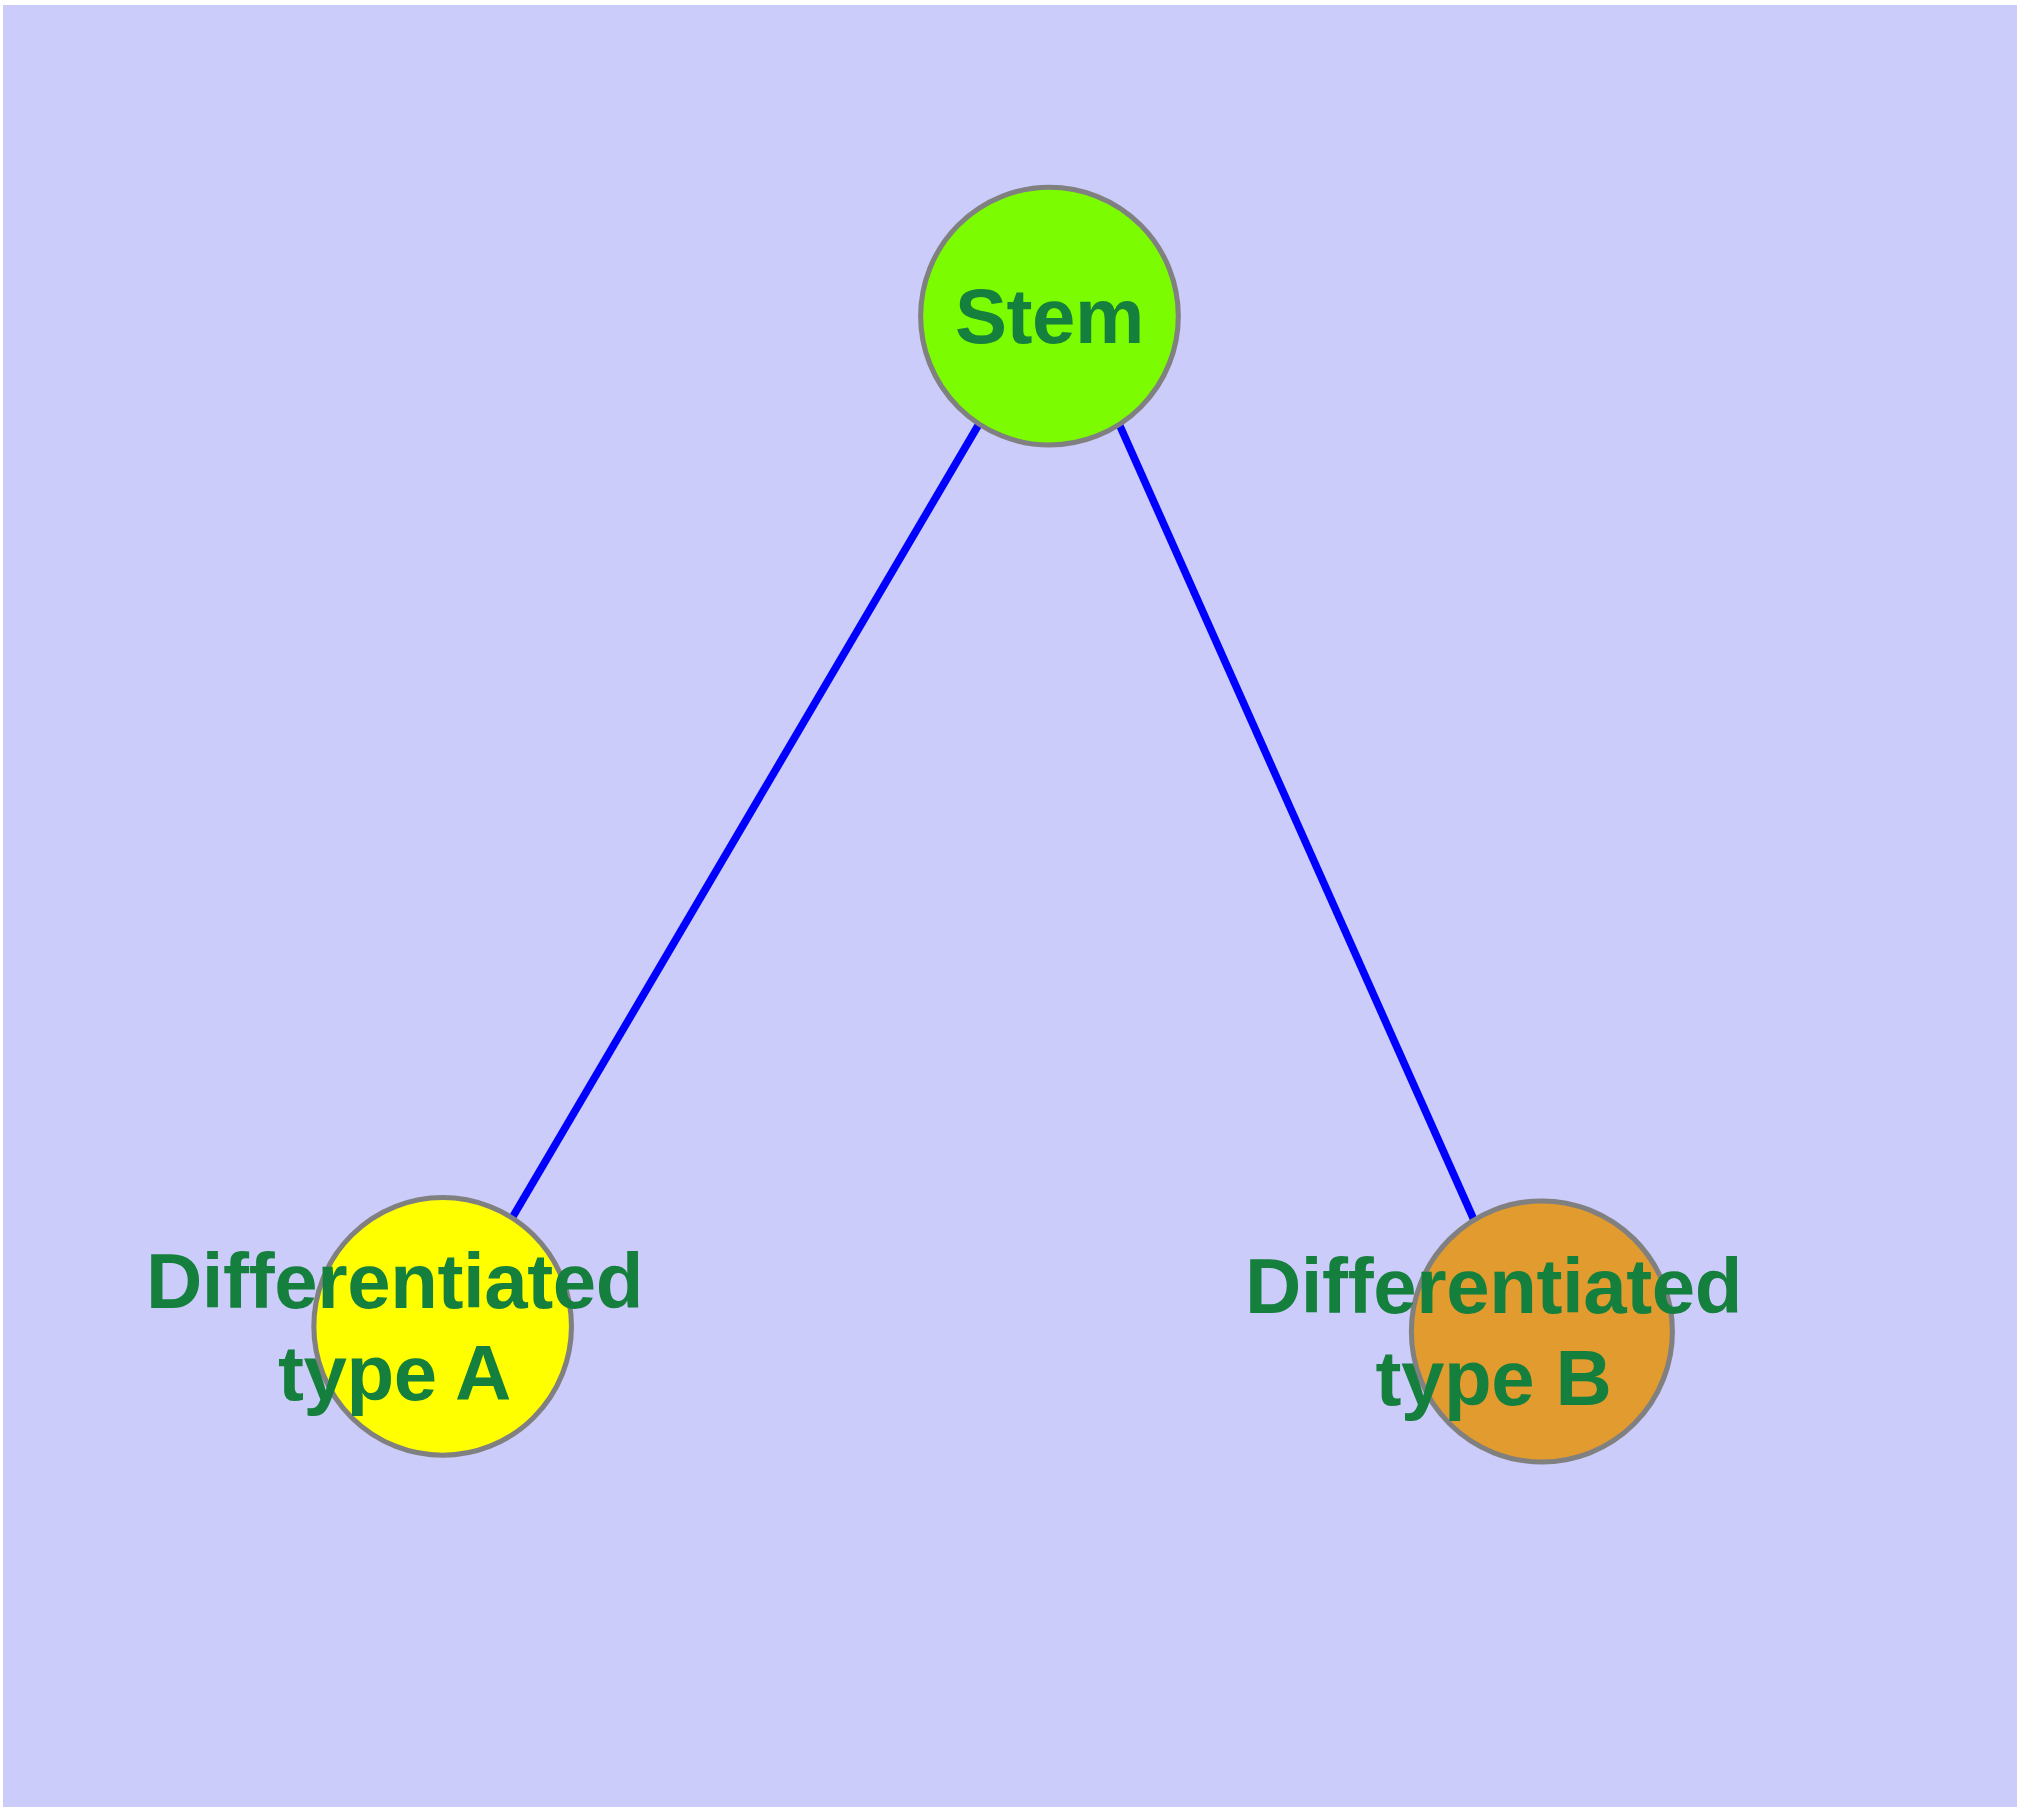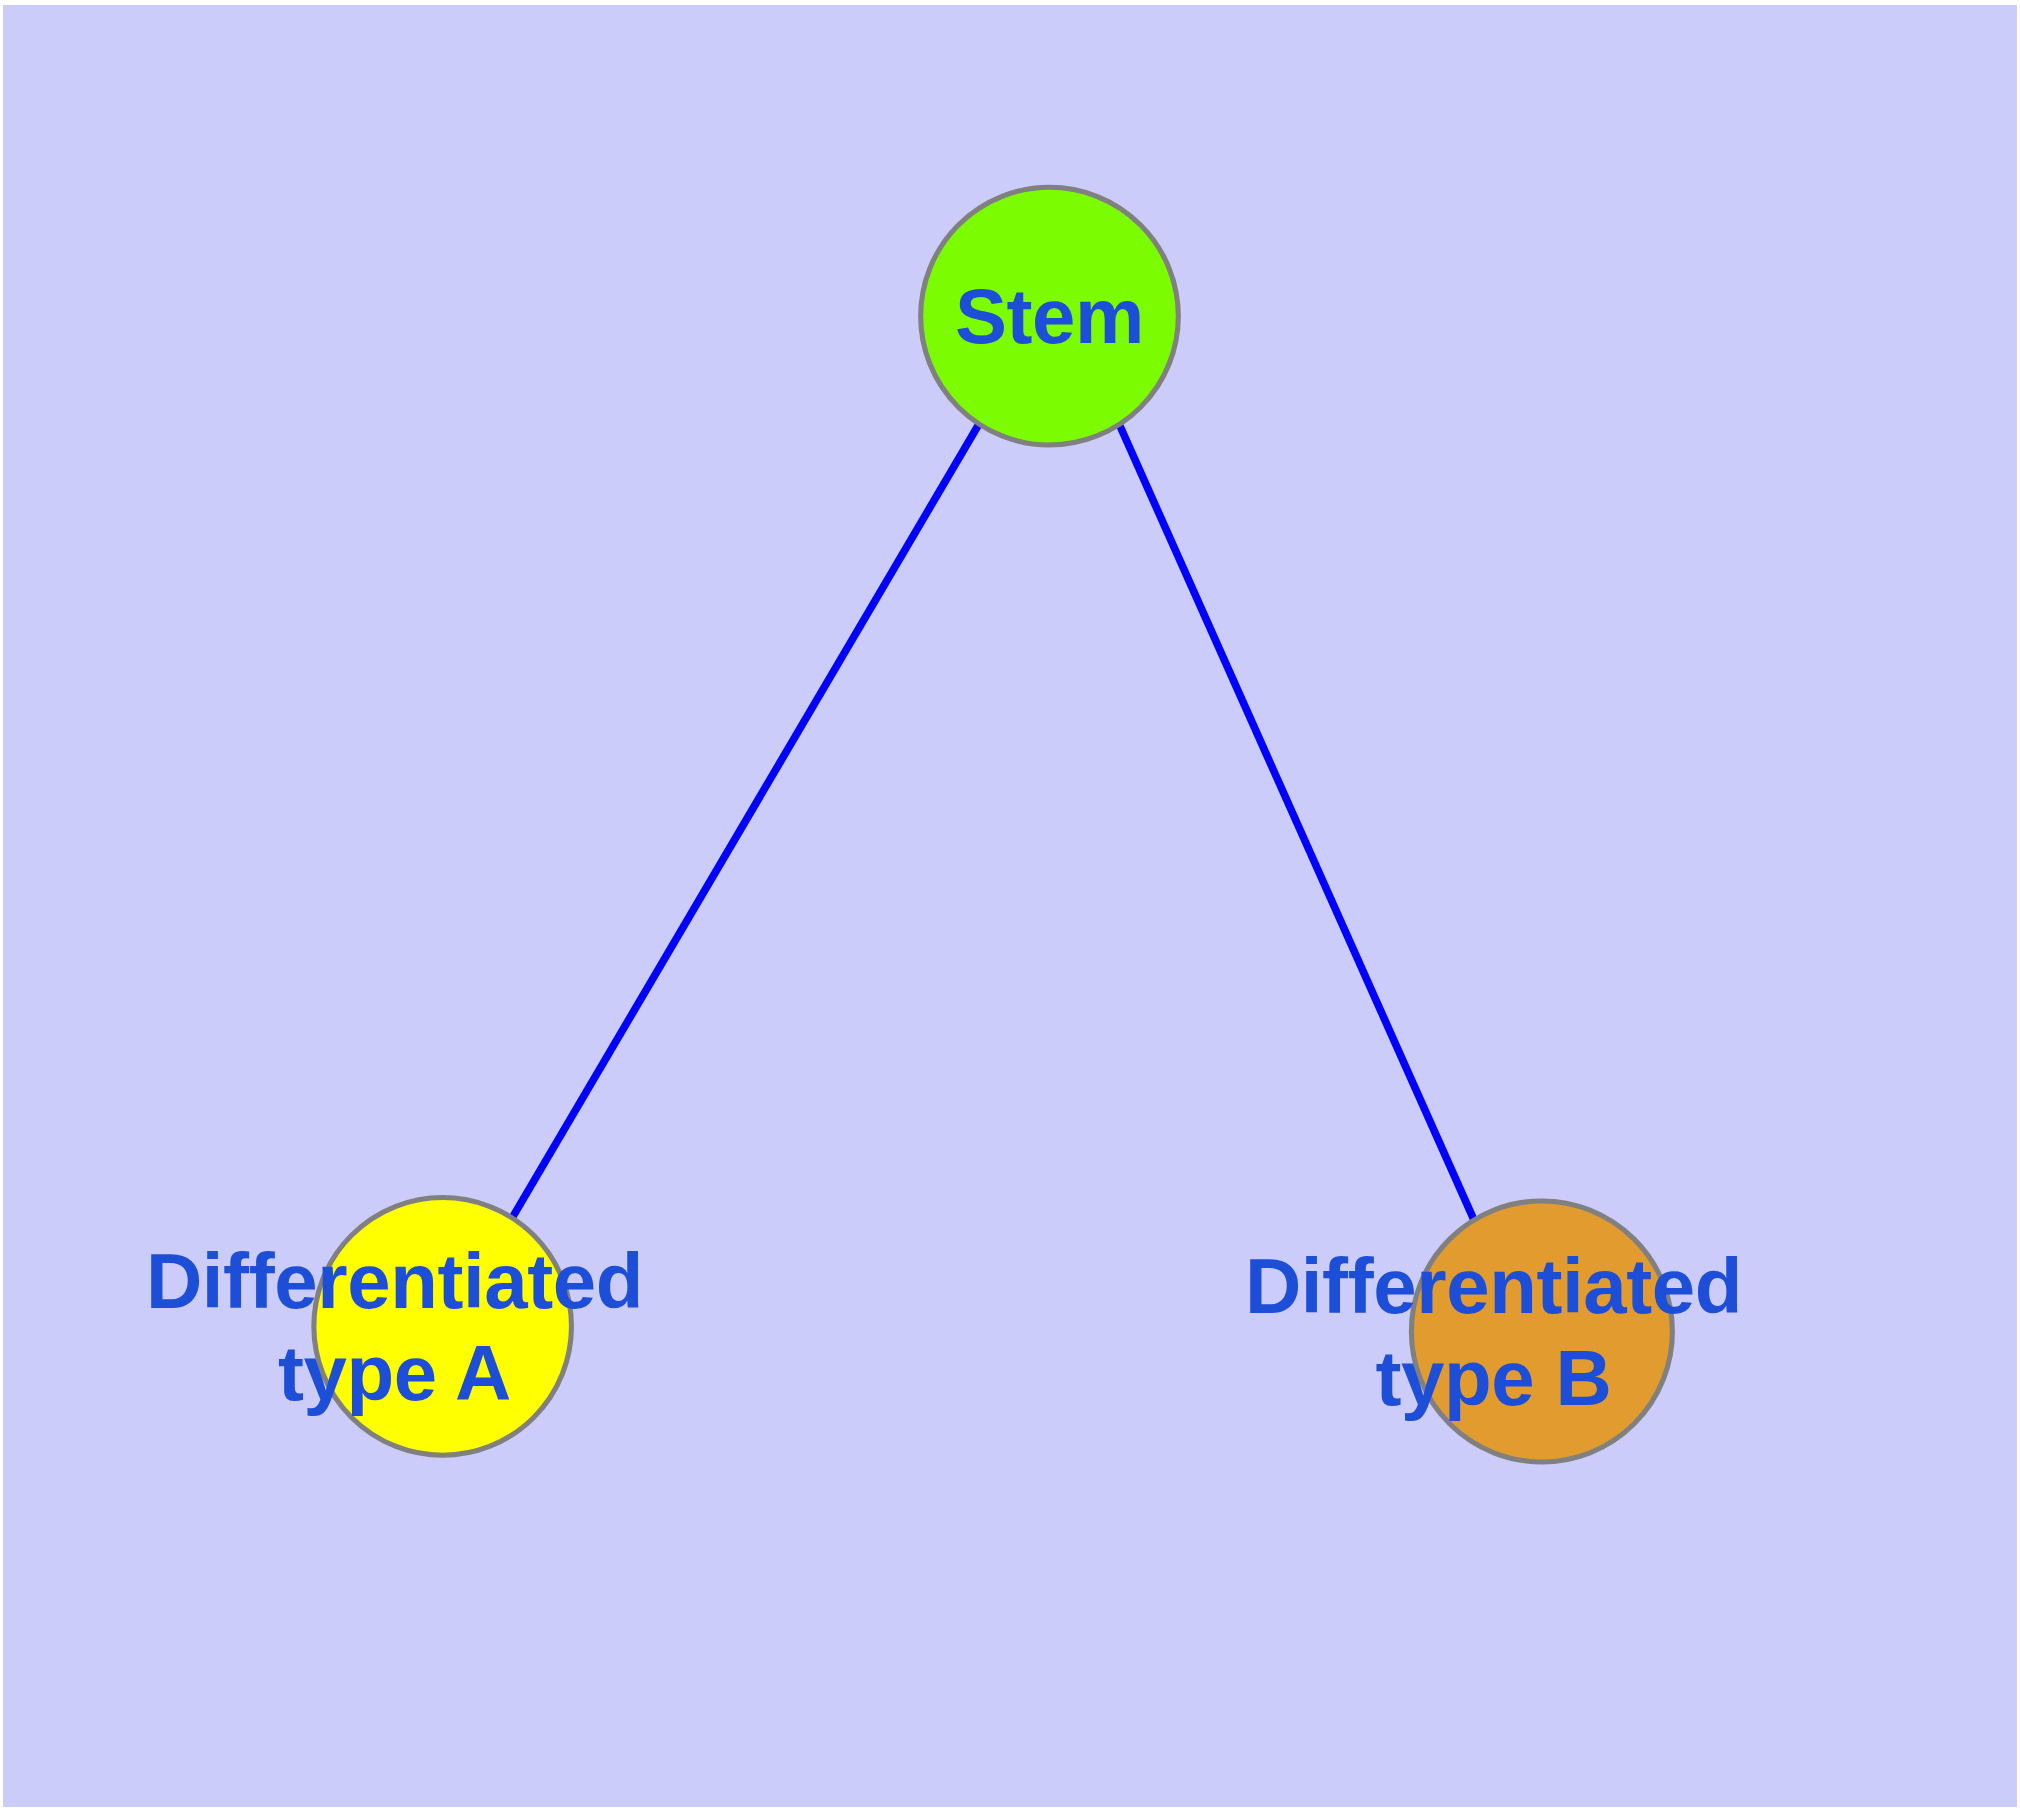--- a/index.html
+++ b/index.html
@@ -25,21 +25,21 @@
   }
   #graph-svg {
     position: absolute;
     left: 0;
     top: 0;
     width: 2021px;
     height: 1812px;
   }
   .node-label {
     position: absolute;
-    color: #1d4ed8;
+    color: #15803d;
     font-weight: bold;
     font-size: 78px;
     line-height: 92px;
     white-space: pre;
     text-align: center;
     letter-spacing: -0.4px;
     pointer-events: none;
   }
 </style>
 </head>

